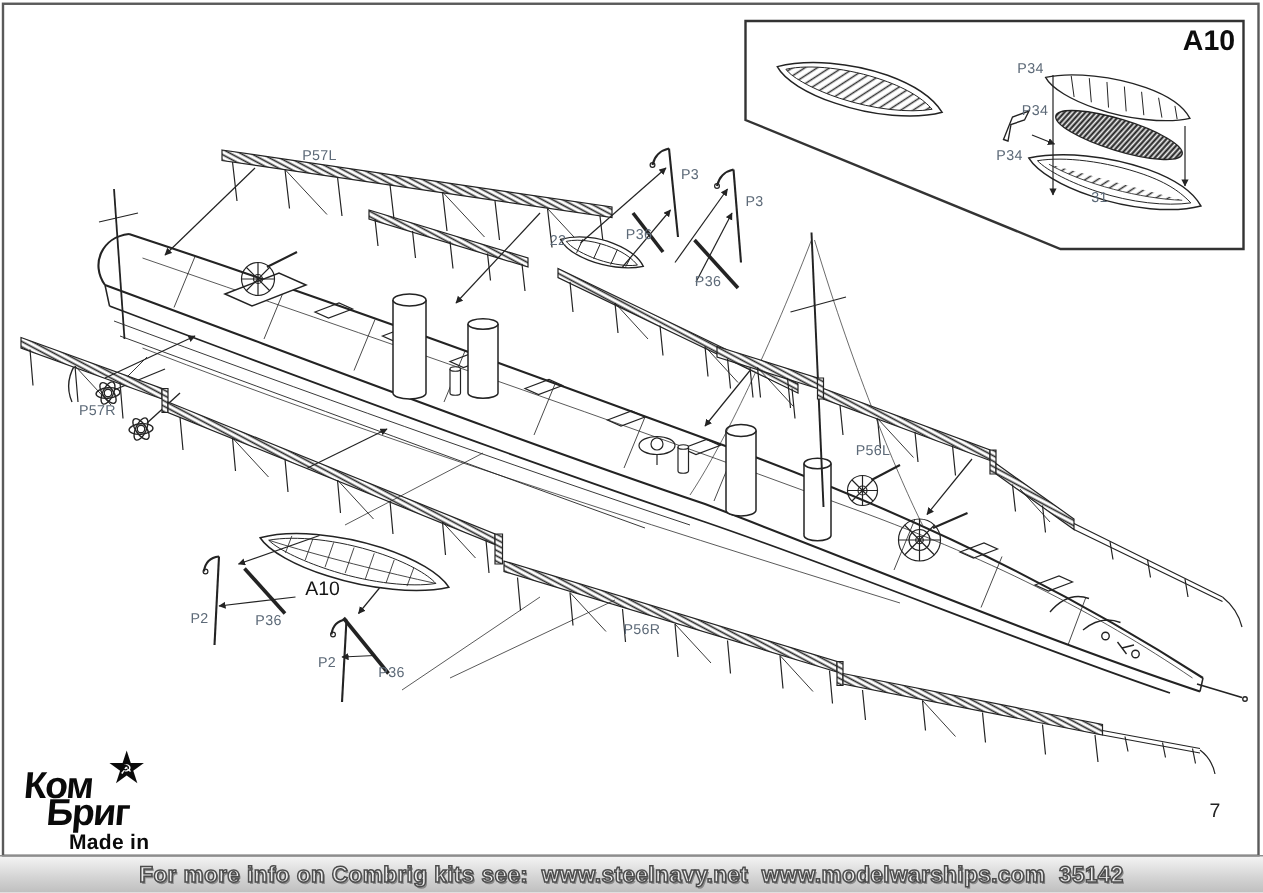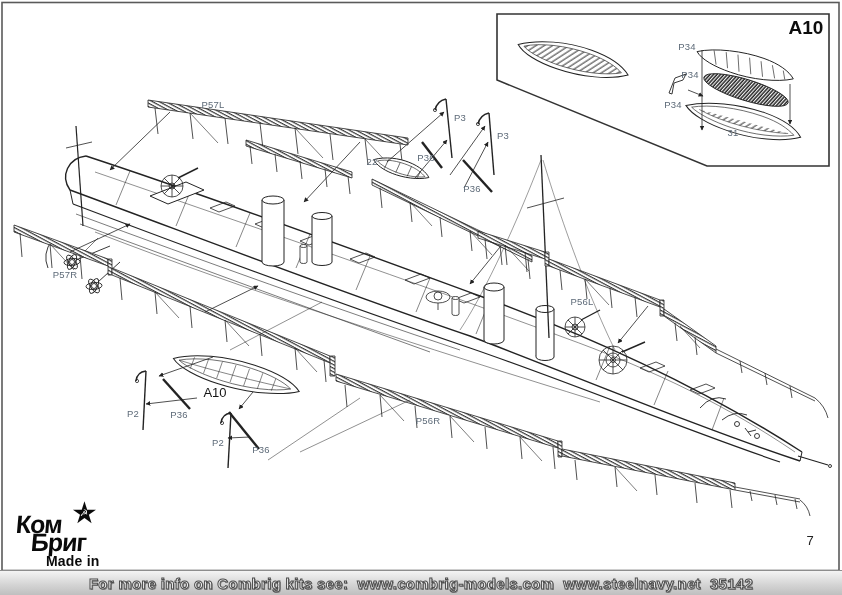--- a/index.html
+++ b/index.html
@@ -343,16 +343,16 @@
 
 <div id="logo">
   <div class="star"><span>★</span><span class="hs">☭</span></div>
   <div class="kom">Ком</div>
   <div class="brig">Бриг</div>
   <div class="made">Made in Russia</div>
 </div>
 
 <div id="footer">
   <span>For more info on Combrig kits see:</span>
-  <span>www.combrig-models.com</span>
   <span>www.steelnavy.net</span>
+  <span>www.modelwarships.com</span>
   <span>35142</span>
 </div>
 
 </body></html>

